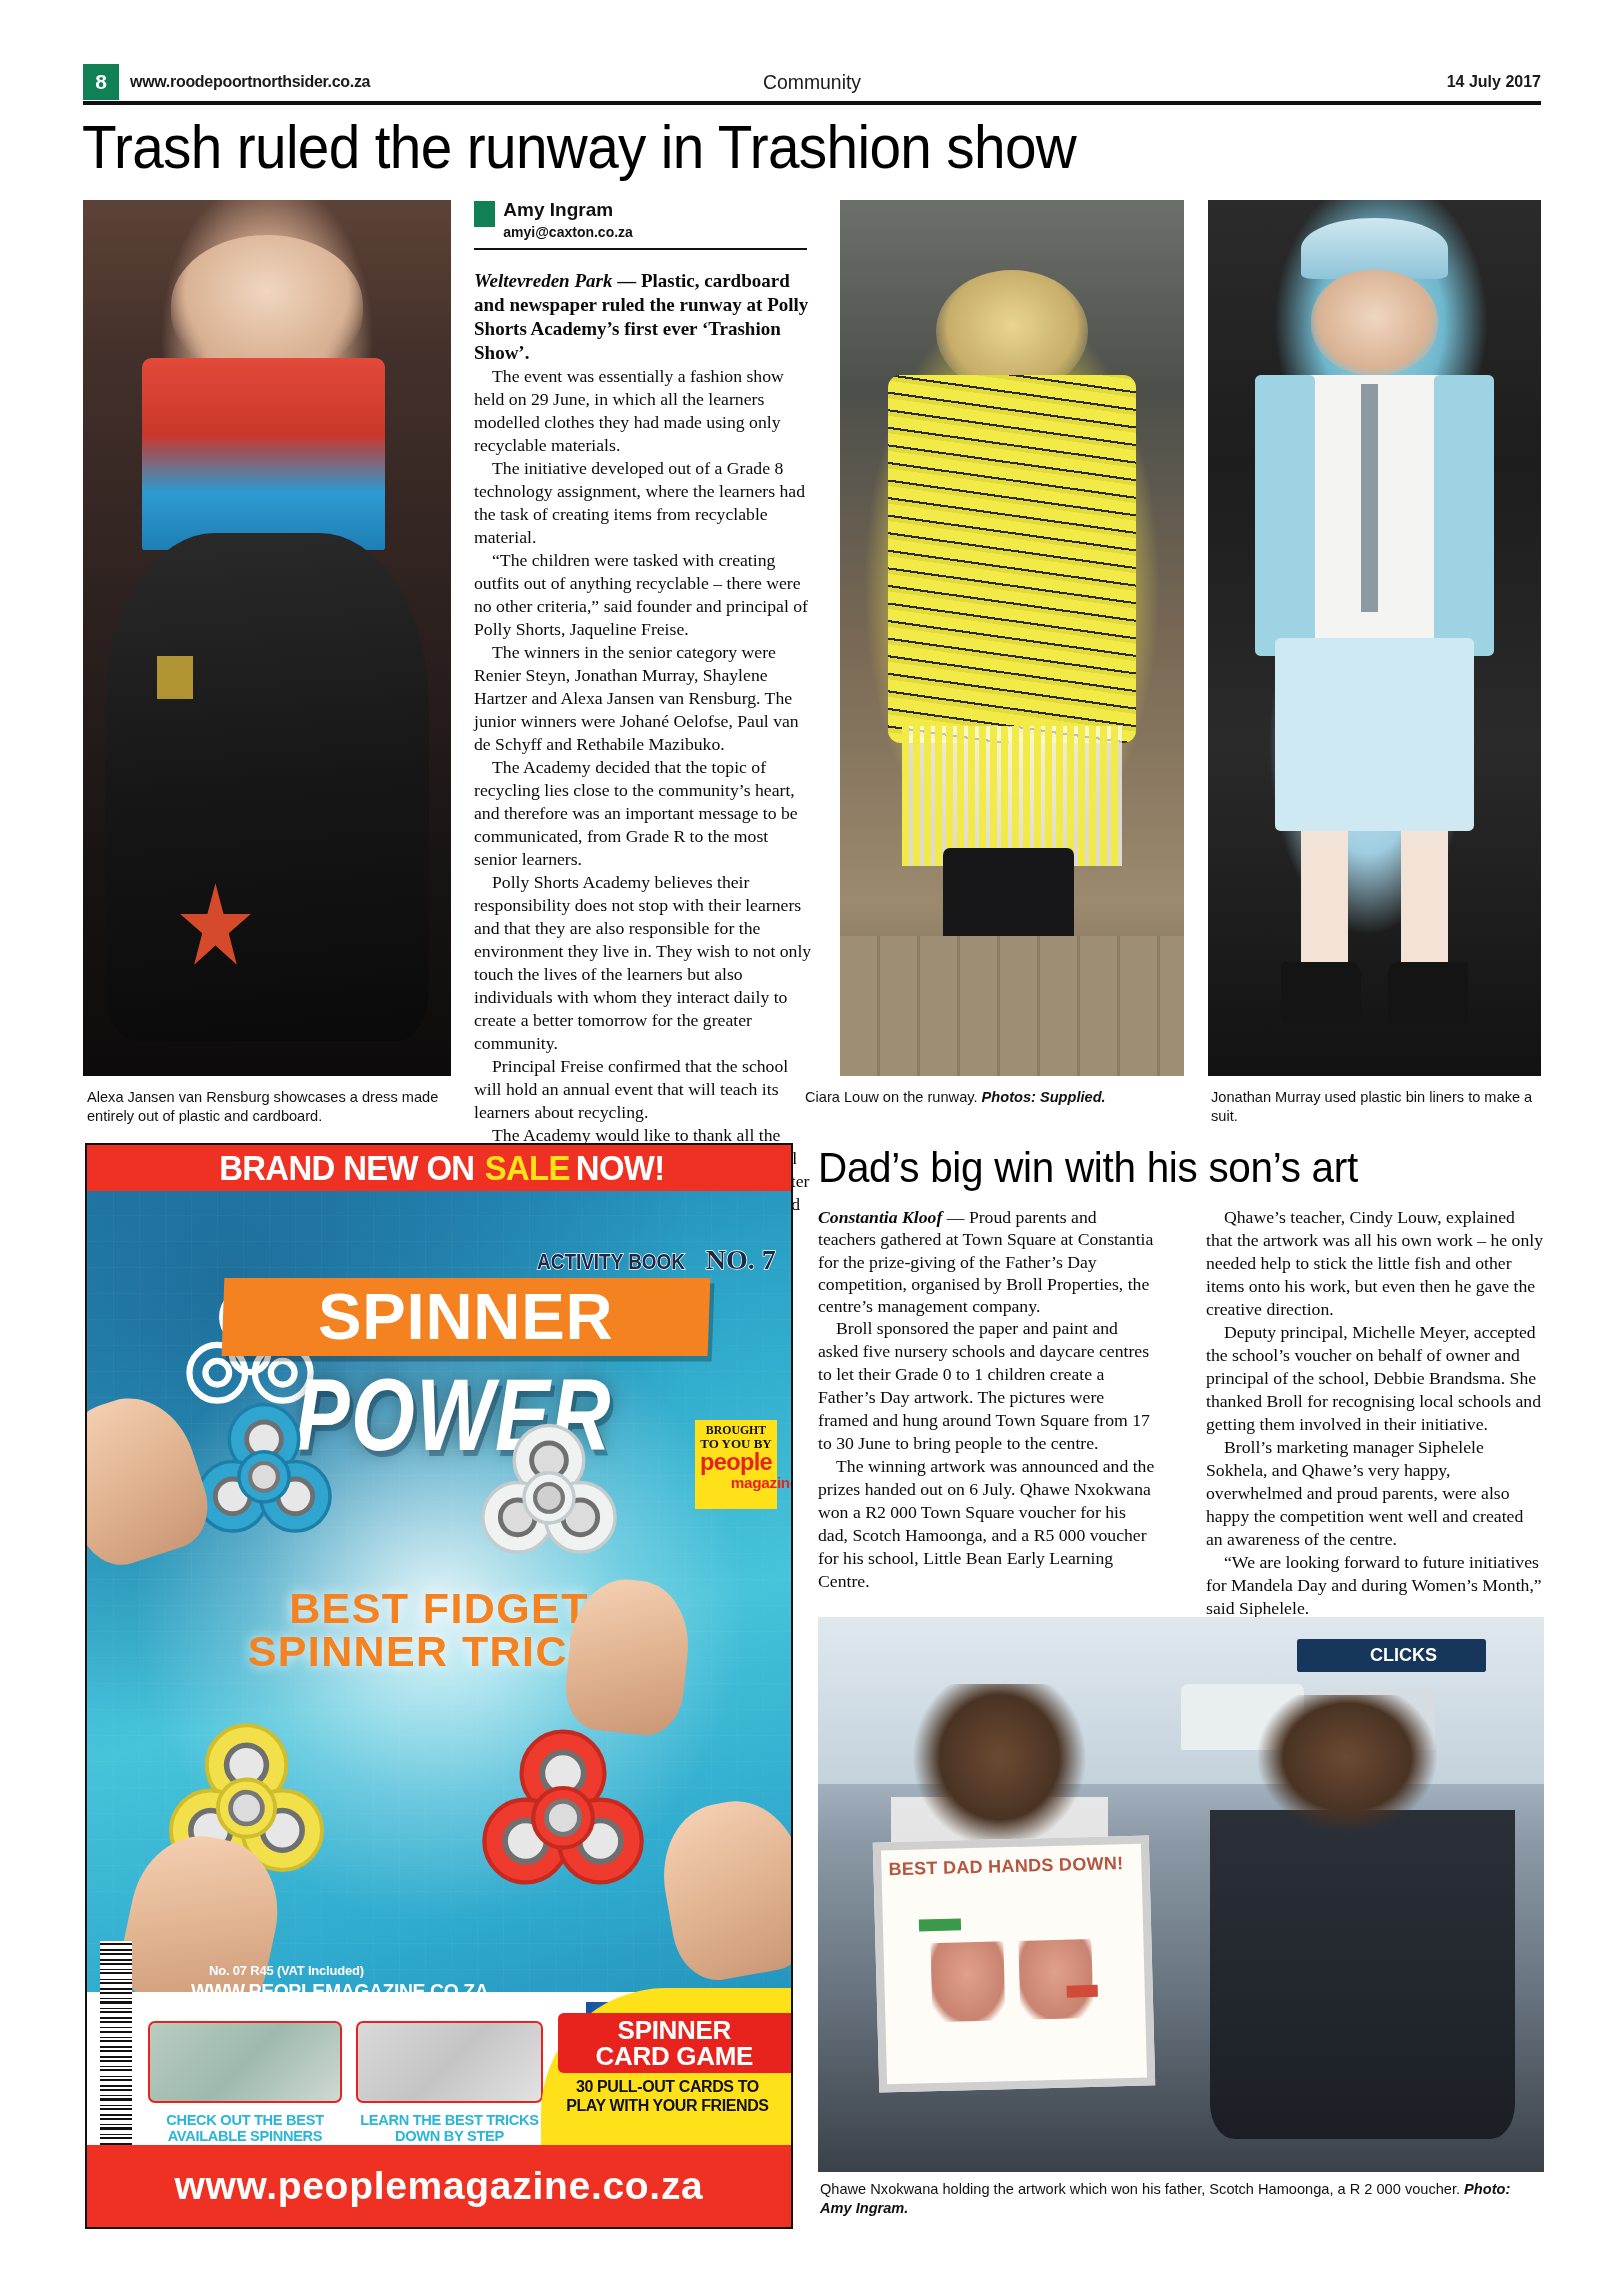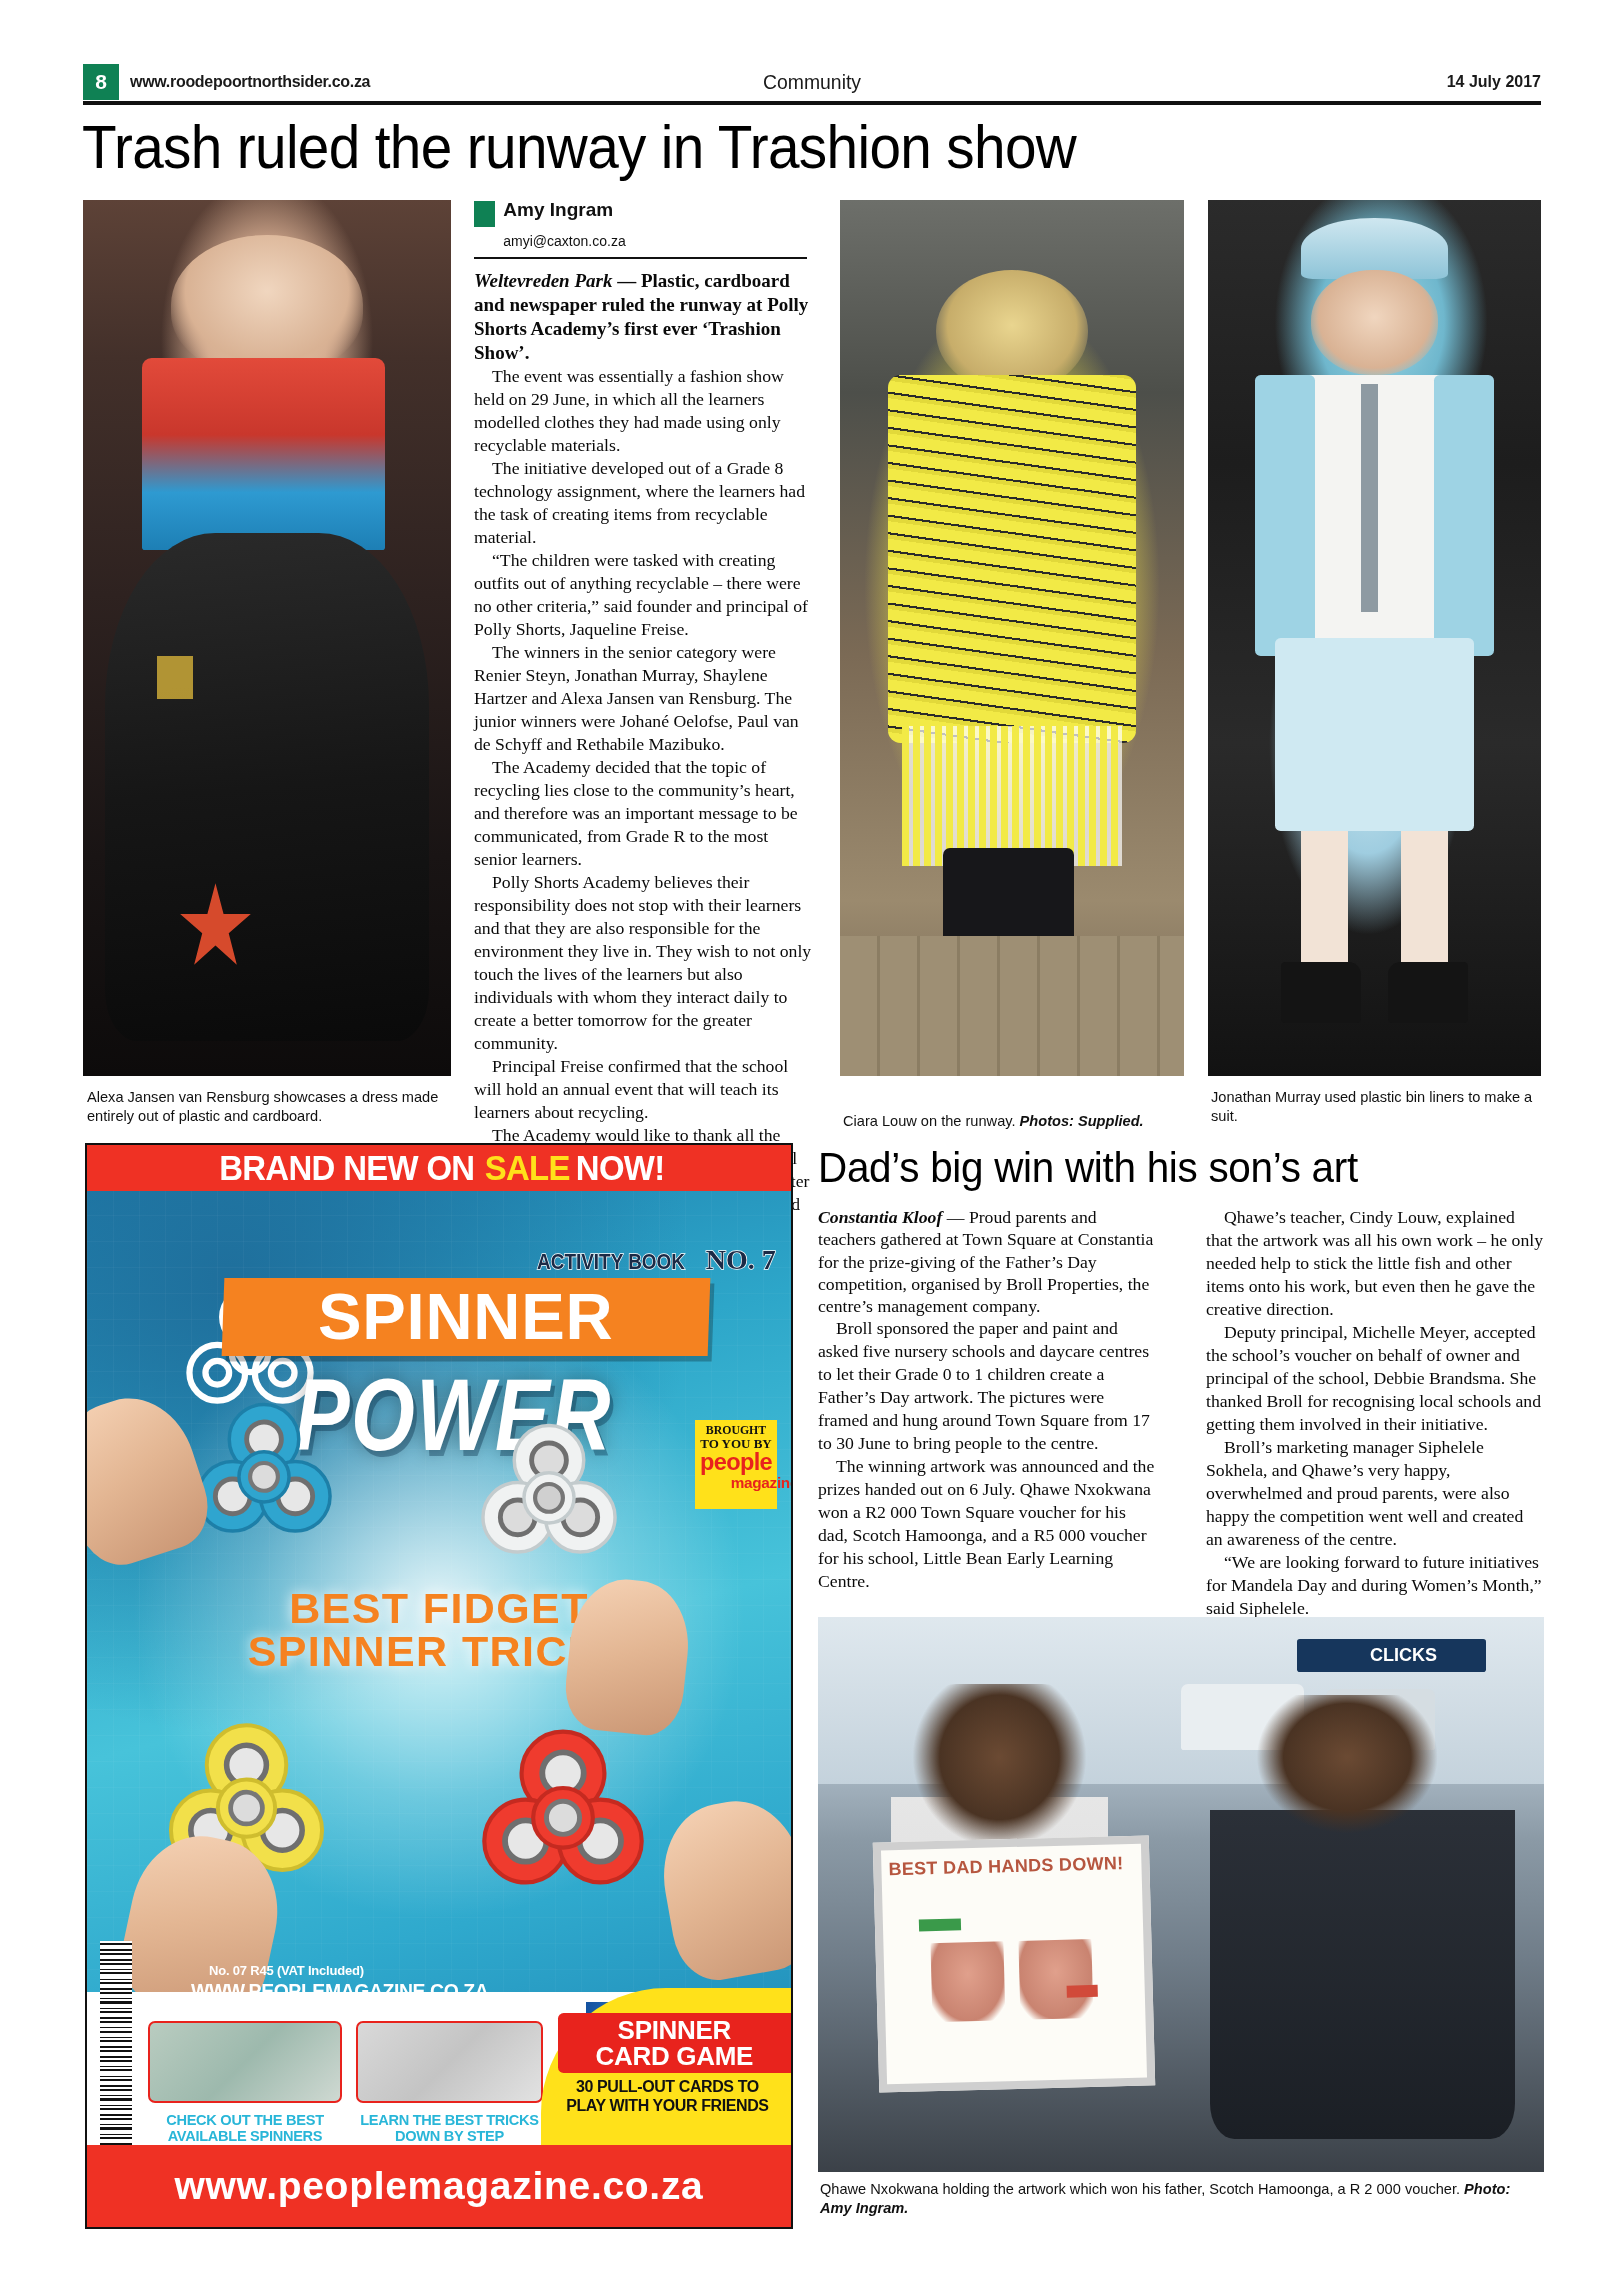--- a/index.html
+++ b/index.html
@@ -62,21 +62,21 @@
   .byline-box {
     position: absolute; left: 474px; top: 200px; width: 333px;
   }
   .byline-row { display: flex; align-items: flex-start; }
   .byline-swatch {
     width: 21px; height: 26px; background: #0f8154; flex: 0 0 auto;
     margin-top: 1.4px;
   }
   .byline-text { margin-left: 8.3px; }
   .byline-name { font-size: 19px; font-weight: 700; color: #111; line-height: 1.1; }
-  .byline-email { font-size: 14px; font-weight: 400; color: #111; line-height: 1.25; margin-top: 12px; text-align: right; }
+  .byline-email { font-size: 14px; font-weight: 700; color: #111; line-height: 1.25; margin-top: 3px; text-align: right; }
   .byline-rule { margin-top: 6.2px; width: 100%; height: 2.1px; background: #111; }
 
   
   .body-col {
     position: absolute;
     font-family: "Liberation Serif", serif;
     font-size: 17.7px; line-height: 1.30; color: #0a0a0a;
     text-align: left;
   }
   .body-col p { margin: 0; text-indent: 18px; }
@@ -340,21 +340,21 @@
                 background:radial-gradient(ellipse at 50% 45%,#e9d58f 0%,#c7ad6a 60%,rgba(0,0,0,0) 80%);"></div>
     <div style="position:absolute;left:14%;top:20%;width:72%;height:42%;
                 background:repeating-linear-gradient(8deg,#f2ea46 0 11px,#e2d93a 11px 15.3px,#2a2a2a 15.3px 17.4px);
                 border-radius:12.5px;"></div>
     <div style="position:absolute;left:18%;top:60%;width:64%;height:16%;
                 background:repeating-linear-gradient(90deg,#f2ea46 0 7px,rgba(255,255,255,.7) 7px 11px);"></div>
     <div style="position:absolute;left:30%;top:74%;width:38%;height:18%;background:#17171a;border-radius:7px;"></div>
     <div style="position:absolute;left:0;bottom:0;width:100%;height:16%;
                 background:repeating-linear-gradient(90deg,#9e8f74 0 37px,#8b7d63 37px 40px);"></div>
   </div>
-  <div class="caption" style="left:843px; top:1088px; width:340px;margin-top:24px;">
+  <div class="caption" style="left:805px; top:1088px; width:340px;">
     <span>Ciara Louw on the runway. </span><span class="credit">Photos: Supplied.</span>
   </div>
 
   <div class="photo ph-suit" style="left:1208px; top:200px; width:333px; height:876px;">
     <div style="position:absolute;left:28%;top:2%;width:44%;height:7%;background:linear-gradient(180deg,#cfe7f0,#8ec4d8);
                 border-radius:50% 50% 8% 8%;"></div>
     <div style="position:absolute;left:31%;top:8%;width:38%;height:12%;border-radius:48%;
                 background:radial-gradient(ellipse at 50% 45%,#f0d6bf 0%,#d9b294 62%,rgba(0,0,0,0) 82%);"></div>
     <div style="position:absolute;left:20%;top:20%;width:60%;height:30%;background:#f4f4f2;border-radius:7px;"></div>
     <div style="position:absolute;left:14%;top:20%;width:18%;height:32%;background:#9ed3e4;border-radius:5.6px;"></div>

